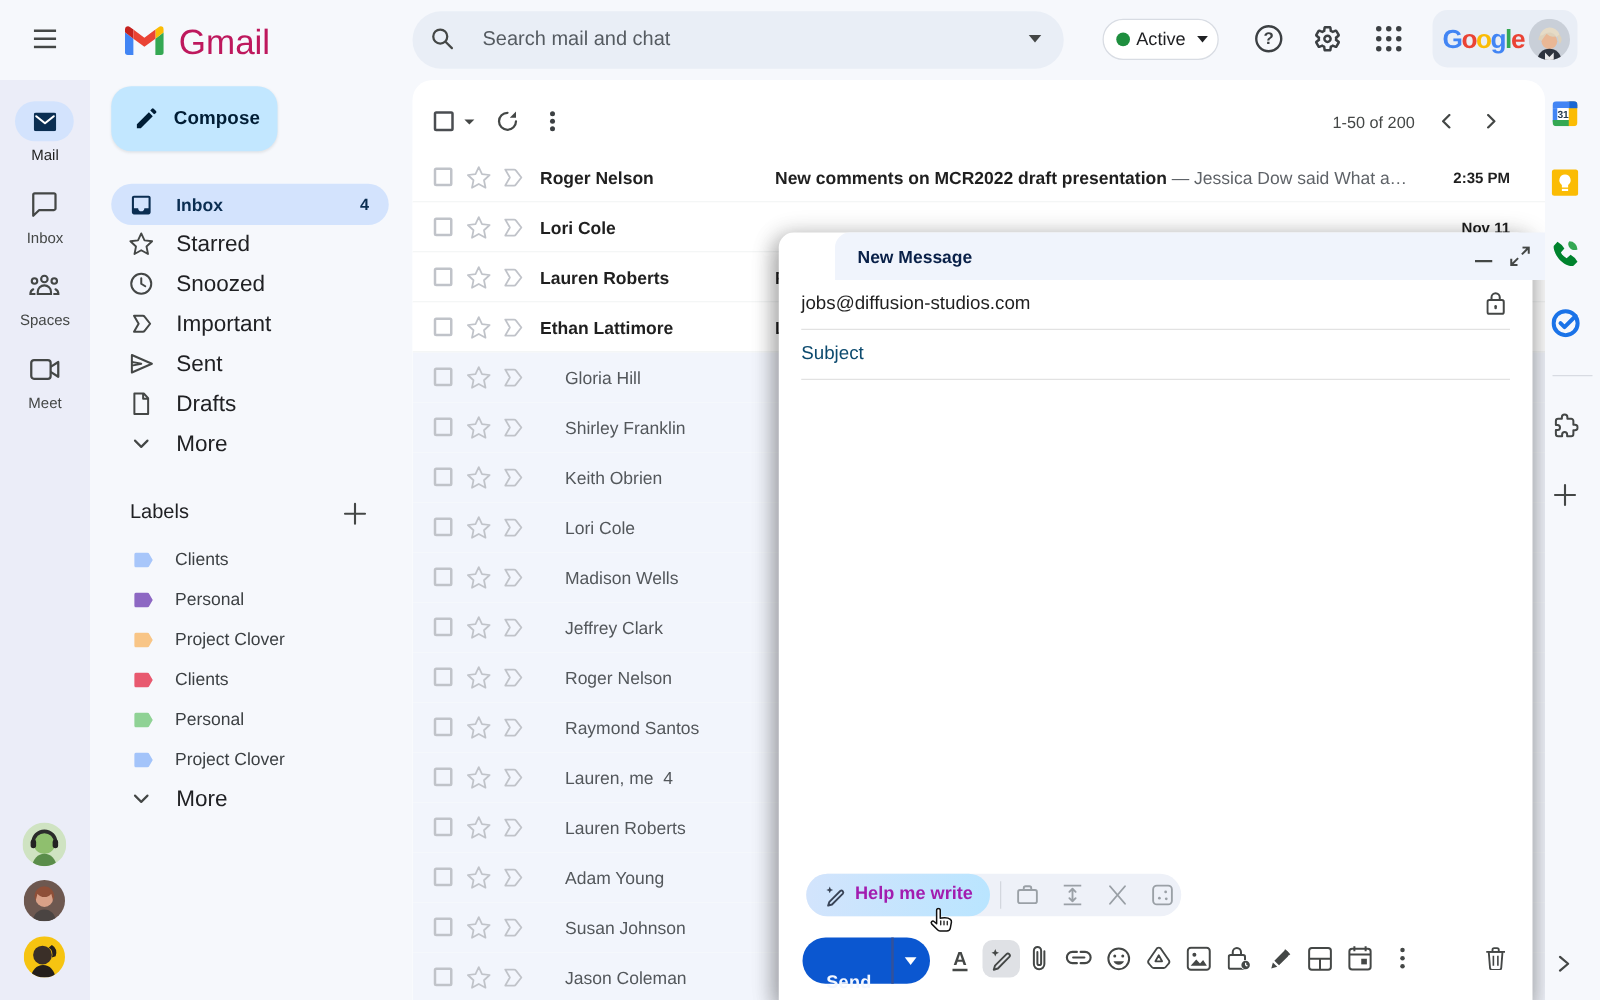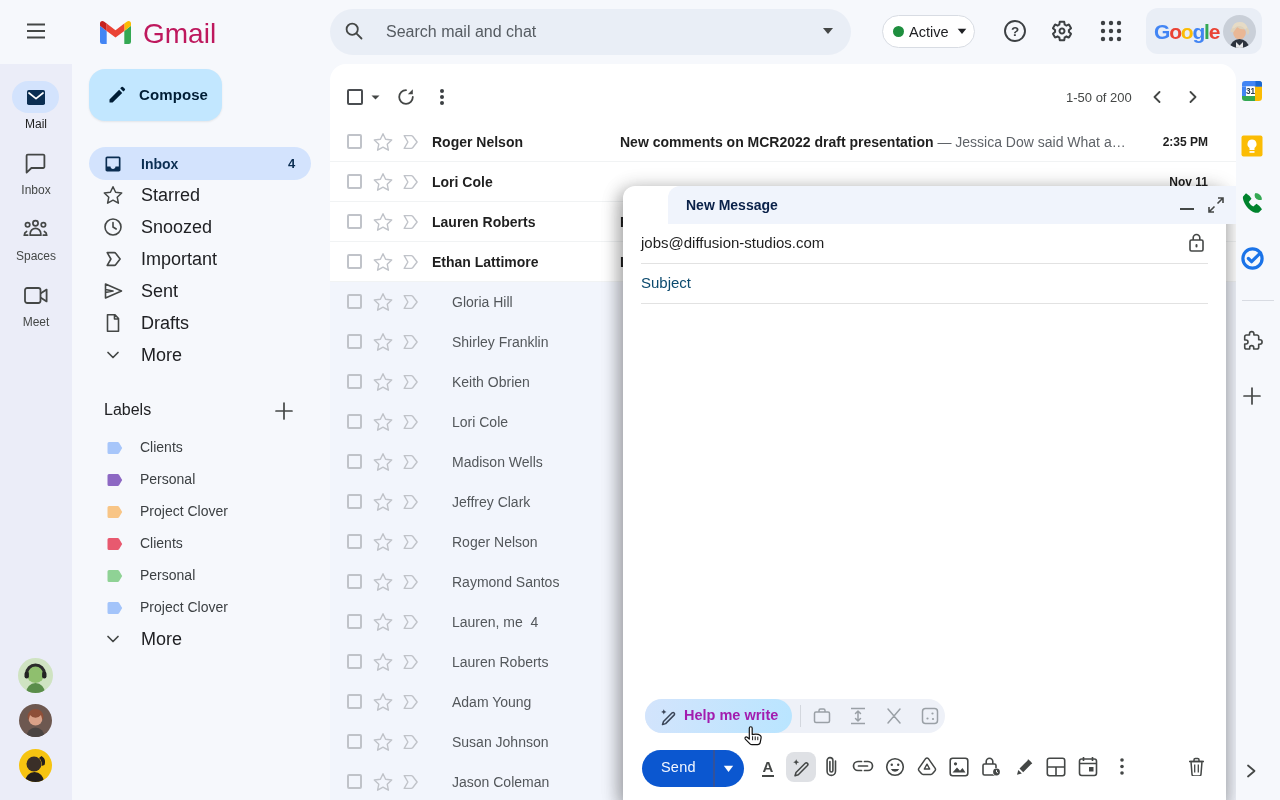--- a/index.html
+++ b/index.html
@@ -584,21 +584,21 @@
     <circle cx="12" cy="12" r="1.1" fill="#9aa0a6"></circle>
   </svg>
 
   <svg class="abs" style="left:120px;top:540px" width="20" height="23" viewBox="0 0 20 23">
     <path d="M6.3 2.2 a1.45 1.45 0 0 1 2.9 0 V8.6 l.9-.15 c3.2-.5 6.3.3 7.2 1 .7.55 1 1.3.85 2.2 l-.9 4.8 a2.8 2.8 0 0 1 -2.75 2.25 H9 a2.8 2.8 0 0 1 -2 -.85 L2.3 13.1 a1.35 1.35 0 0 1 1.9 -1.9 L6.3 13 z" fill="#fff" stroke="#111" stroke-width="1.2" stroke-linejoin="round"></path>
     <path d="M9.6 10.6 v3.2 M12.2 10.8 v3 M14.8 11.1 v2.7" stroke="#111" stroke-width="1" stroke-linecap="round" fill="none"></path>
   </svg>
 
   <div class="abs" style="left:19px;top:564px;width:102px;height:37px;background:#0b57d0;border-radius:18.5px"></div>
   <div class="abs" style="left:90px;top:564px;width:1.5px;height:37px;background:#33529b"></div>
-  <span class="abs" style="left:38px;top:573px;font-size:14.5px;font-weight:normal;color:#f3f7ff;letter-spacing:0.2px">Send</span>
+  <span class="abs" style="left:38px;top:592px;font-size:14.5px;font-weight:bold;color:#f3f7ff;letter-spacing:0.2px">Send</span>
   <svg class="abs" style="left:100px;top:579px" width="11" height="8" viewBox="0 0 11 8">
       <path d="M0.8 0.8 L5.5 7 L10.2 0.8 z" fill="#fff"></path>
     </svg>
 
   <svg class="abs" style="left:136px;top:572px" width="18" height="20" viewBox="0 0 18 20">
     <text x="9" y="14" text-anchor="middle" font-size="15" font-weight="bold" fill="#444746" font-family="Liberation Sans">A</text>
     <path d="M3 18 h12" stroke="#444746" stroke-width="2"></path>
   </svg>
   <div class="abs" style="left:163px;top:566px;width:30px;height:30px;background:#dfe1e5;border-radius:8px"></div>
   <svg class="abs" style="left:168px;top:571px" width="20" height="20" viewBox="0 0 20 20">

